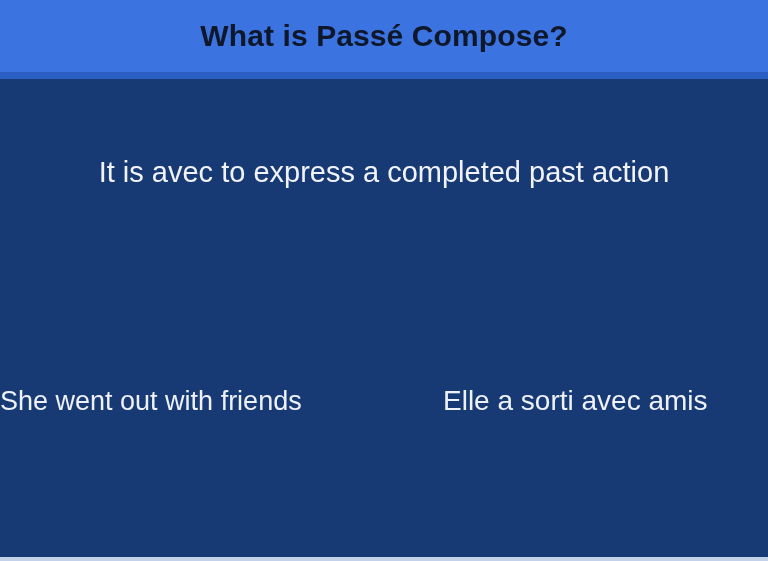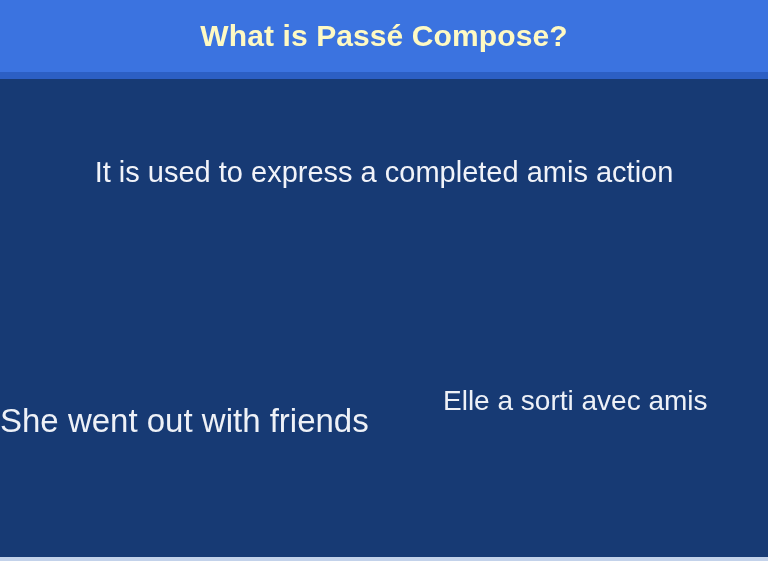--- a/index.html
+++ b/index.html
@@ -25,21 +25,21 @@
     top: 0;
     width: 768px;
     height: 72px;
     background: #3b73e0;
     display: flex;
     align-items: center;
     justify-content: center;
   }
 
   .header-title {
-    color: #fef9c3;
+    color: #0f172a;
     font-size: 30px;
     font-weight: bold;
     letter-spacing: 0.1px;
     line-height: 1;
     white-space: nowrap;
   }
 
   .header-divider {
     position: absolute;
     left: 0;
@@ -77,25 +77,24 @@
     top: 305px;
     width: 768px;
     height: 40px;
   }
 
   .example-en {
     position: absolute;
     left: 0px;
     top: 0;
     color: #eef1f7;
-    font-size: 33px;
+    font-size: 27px;
     font-weight: normal;
     line-height: 34px;
     white-space: nowrap;
-    margin-top: 20px;
   }
 
   .example-fr {
     position: absolute;
     left: 443px;
     top: 0;
     color: #eef1f7;
     font-size: 28px;
     font-weight: normal;
     line-height: 34px;
@@ -118,21 +117,21 @@
 <div class="slide">
 
   <div class="header-bar">
     <div class="header-title">What is Passé Compose?</div>
   </div>
 
   <div class="header-divider"></div>
 
   <div class="body-area">
 
-    <div class="definition">It is used to express a completed amis action</div>
+    <div class="definition">It is avec to express a completed past action</div>
 
     <div class="examples">
       <div class="example-en">She went out with friends</div>
       <div class="example-fr">Elle a sorti avec amis</div>
     </div>
 
   </div>
 
   <div class="bottom-strip"></div>
 

